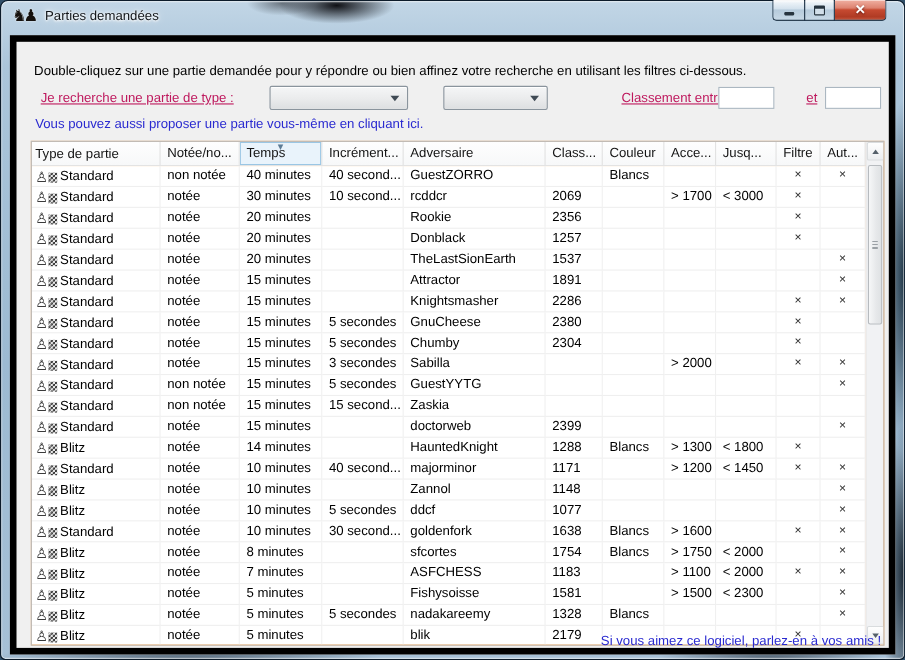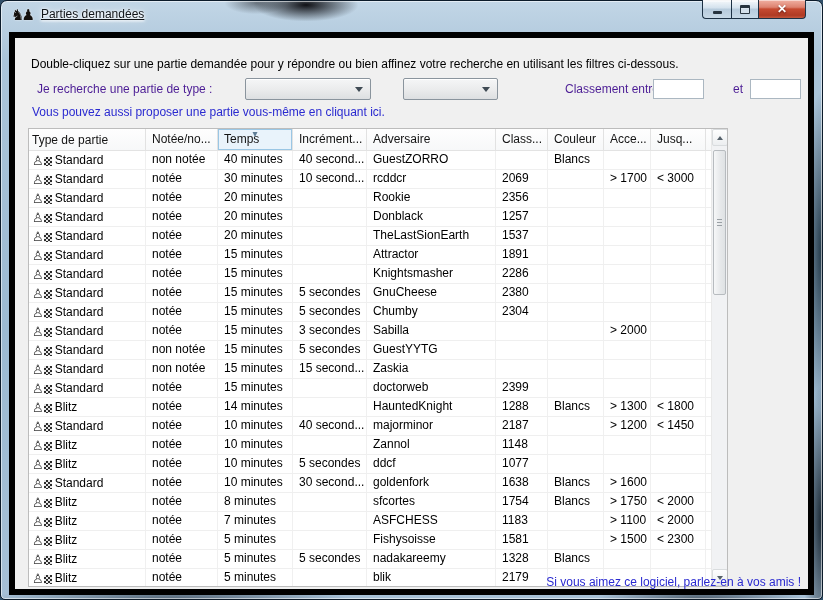--- a/index.html
+++ b/index.html
@@ -13,45 +13,45 @@
       radial-gradient(70px 22px at 305px 4px, rgba(6,6,10,.95), rgba(6,6,10,0) 75%),
       radial-gradient(45px 16px at 255px 2px, rgba(6,6,10,.45), rgba(6,6,10,0) 70%),
       radial-gradient(26px 200px at 821px 250px, rgba(10,30,44,.85), rgba(10,30,44,0) 80%),
       radial-gradient(26px 170px at 821px 520px, rgba(6,18,28,.9), rgba(6,18,28,0) 80%),
       radial-gradient(240px 26px at 170px 600px, rgba(10,20,32,.55), rgba(10,20,32,0) 75%),
       radial-gradient(140px 24px at 700px 600px, rgba(8,16,26,.6), rgba(8,16,26,0) 75%),
       linear-gradient(180deg,#c2d6e6 0%,#abc5da 10%,#9cbad2 55%,#a6c0d6 100%);}
   
   .titlebar{position:absolute;left:0;top:0;right:0;height:28px;display:flex;align-items:center;padding-left:11px;}
   .title-icon{font-size:15px;line-height:15px;color:#15110e;letter-spacing:-3px;margin-right:9px;text-shadow:0 0 2px rgba(255,255,255,.8);}
-  .title-text{font-size:12px;color:#101418;text-shadow:0 0 8px #fff,0 0 3px #fff,0 1px 2px #fff;text-decoration:underline;}
+  .title-text{font-size:12px;color:#101418;text-shadow:0 0 8px #fff,0 0 3px #fff,0 1px 2px #fff;}
   .win-controls{position:absolute;top:0;right:17px;display:flex;}
   .wbtn{box-sizing:border-box;height:19px;border:1px solid #1d3144;border-top:none;display:flex;align-items:center;justify-content:center;
     background:linear-gradient(180deg,rgba(255,255,255,.85),rgba(230,238,245,.5) 45%,rgba(175,195,212,.55) 50%,rgba(205,220,232,.7));box-shadow:inset 0 1px 0 rgba(255,255,255,.8);}
   .wbtn.min{width:29px;border-radius:0 0 0 4px;border-right:none;}
   .wbtn.max{width:28px;}
   .wbtn.close{width:47px;border-radius:0 0 4px 0;border-left:none;
     background:linear-gradient(180deg,#f0b0a2 0%,#dd8270 40%,#c64a31 50%,#b03b24 85%,#c4573e 100%);box-shadow:inset 0 1px 0 rgba(255,255,255,.5);}
   .glyph-min{width:9px;height:3px;background:#27343f;margin-top:6px;border-radius:1px;}
   .glyph-max{width:10px;height:9px;box-sizing:border-box;border:1px solid #27343f;border-top-width:3px;border-radius:1px;background:rgba(255,255,255,.35);}
   .glyph-close{color:#fff;font-size:12px;font-weight:bold;text-shadow:0 1px 2px rgba(60,0,0,.7);line-height:12px;}
   
   .client{position:absolute;left:9px;top:32px;width:805px;height:563px;background:#f0f0f0;border:6px solid #000000;box-sizing:border-box;}
   .instruction{position:absolute;left:16px;top:19px;font-size:12px;color:#000;}
-  .flabel{position:absolute;font-size:12px;color:#4c1d95;}
+  .flabel{position:absolute;font-size:12px;color:#be185d;text-decoration:underline;}
   .combo{position:absolute;height:22px;box-sizing:border-box;border:1px solid #8a949d;border-radius:2px;
     background:linear-gradient(180deg,#f5f6f7 0%,#eaebec 55%,#dddfe1 100%);box-shadow:inset 0 1px 0 #fff;cursor:default;}
   .combo .cval{position:absolute;left:5px;top:3px;font-size:12px;color:#000;}
   .combo .carrow{position:absolute;right:7px;top:8px;width:0;height:0;border-left:4px solid transparent;border-right:4px solid transparent;border-top:5px solid #3f4a54;}
   .tinput{position:absolute;height:20px;width:51px;box-sizing:border-box;border:1px solid #abb7c1;background:#fff;font-size:12px;padding:0 3px;}
   .link{font-size:12px;color:#2a2ad0;cursor:pointer;}
   .propose-link{position:absolute;left:17px;top:67px;}
   .footer-link{position:absolute;right:7px;bottom:0px;}
   
-  .table{position:absolute;left:13px;top:90px;width:700px;height:459px;box-sizing:border-box;border:1px solid #bcbcbc;background:#fdba74;overflow:hidden;}
+  .table{position:absolute;left:13px;top:90px;width:776px;height:459px;box-sizing:border-box;border:1px solid #bcbcbc;background:#fdba74;overflow:hidden;}
   .thead{position:absolute;left:0;top:0;right:16px;height:22px;display:flex;background:linear-gradient(180deg,#fefefe,#f7f8f9);border-bottom:1px solid #e3e3e3;box-sizing:border-box;}
   .hcell{position:relative;box-sizing:border-box;border-right:1px solid #e2e2e2;padding-left:6px;font-size:12px;line-height:20px;color:#141414;white-space:nowrap;overflow:hidden;cursor:default;flex-shrink:0;}
   .hcell.sorted{background:#e9f3fb;box-shadow:inset 0 0 0 1px #9ac6e4;}
   .sort-arrow{position:absolute;top:-5px;left:50%;transform:translateX(-50%);font-size:10px;color:#5e7d96;}
   .tbody{position:absolute;left:0;top:22px;right:16px;bottom:0;overflow:hidden;background:#fff;}
   .trow{display:flex;height:19px;cursor:default;}
   .tcell{box-sizing:border-box;border-right:1px solid #f0f0f0;border-bottom:1px solid #efefef;padding-left:6px;font-size:12px;line-height:17px;white-space:nowrap;overflow:hidden;color:#000;flex-shrink:0;}
   .c0{width:117px;display:flex;align-items:center;padding-left:3px;}
   .c1{width:72px;}.c2{width:75px;}.c3{width:74px;}.c4{width:129px;}
   .c5{width:52px;}.c6{width:56px;}.c7{width:47px;}.c8{width:55px;}
@@ -372,21 +372,21 @@
           <div class="trow">
             <div class="tcell c0">
               <span class="pawn-glyph">♙</span>
               <span class="board-chip"></span>
               <span>Standard</span>
             </div>
             <div class="tcell c1">notée</div>
             <div class="tcell c2">10 minutes</div>
             <div class="tcell c3">40 second...</div>
             <div class="tcell c4">majorminor</div>
-            <div class="tcell c5">2187</div>
+            <div class="tcell c5">1171</div>
             <div class="tcell c6"></div>
             <div class="tcell c7">&gt; 1200</div>
             <div class="tcell c8">&lt; 1450</div>
             <div class="tcell c9">×</div>
             <div class="tcell c10">×</div>
           </div>
           <div class="trow">
             <div class="tcell c0">
               <span class="pawn-glyph">♙</span>
               <span class="board-chip"></span>

